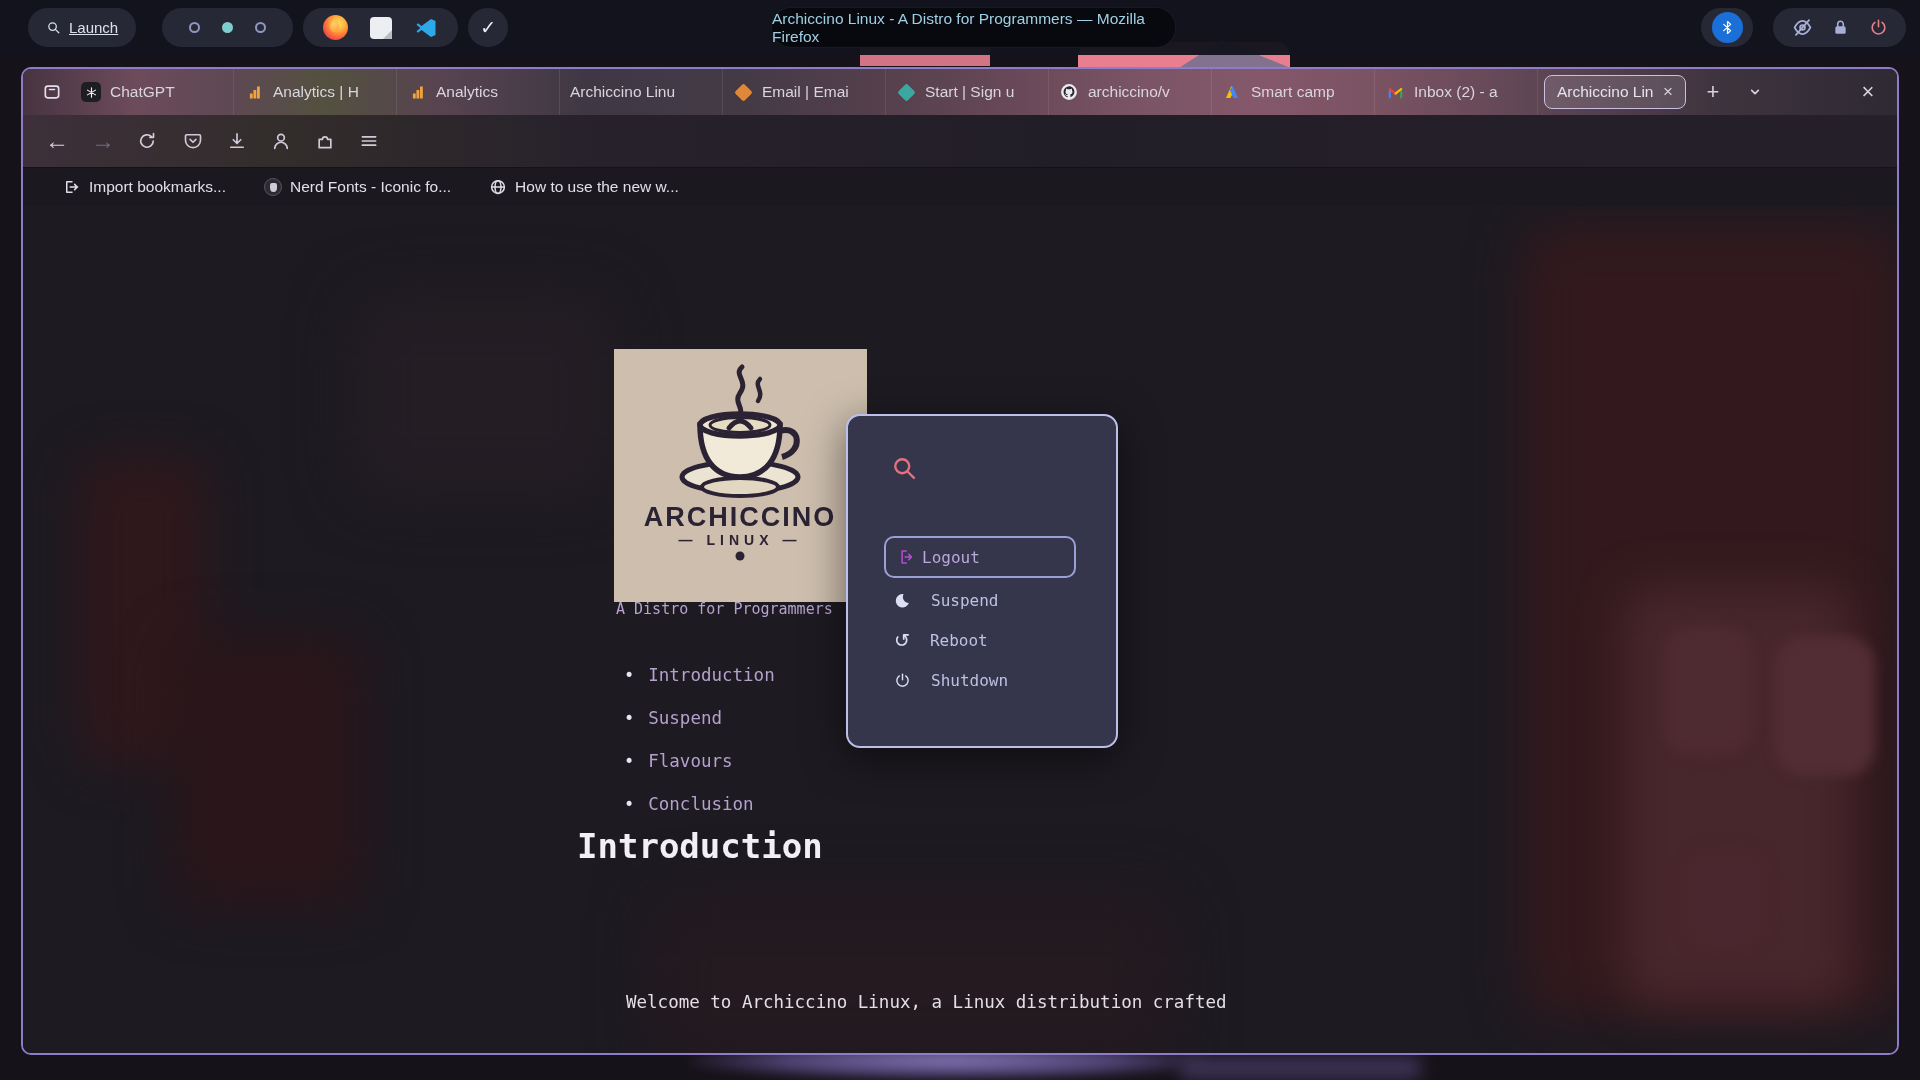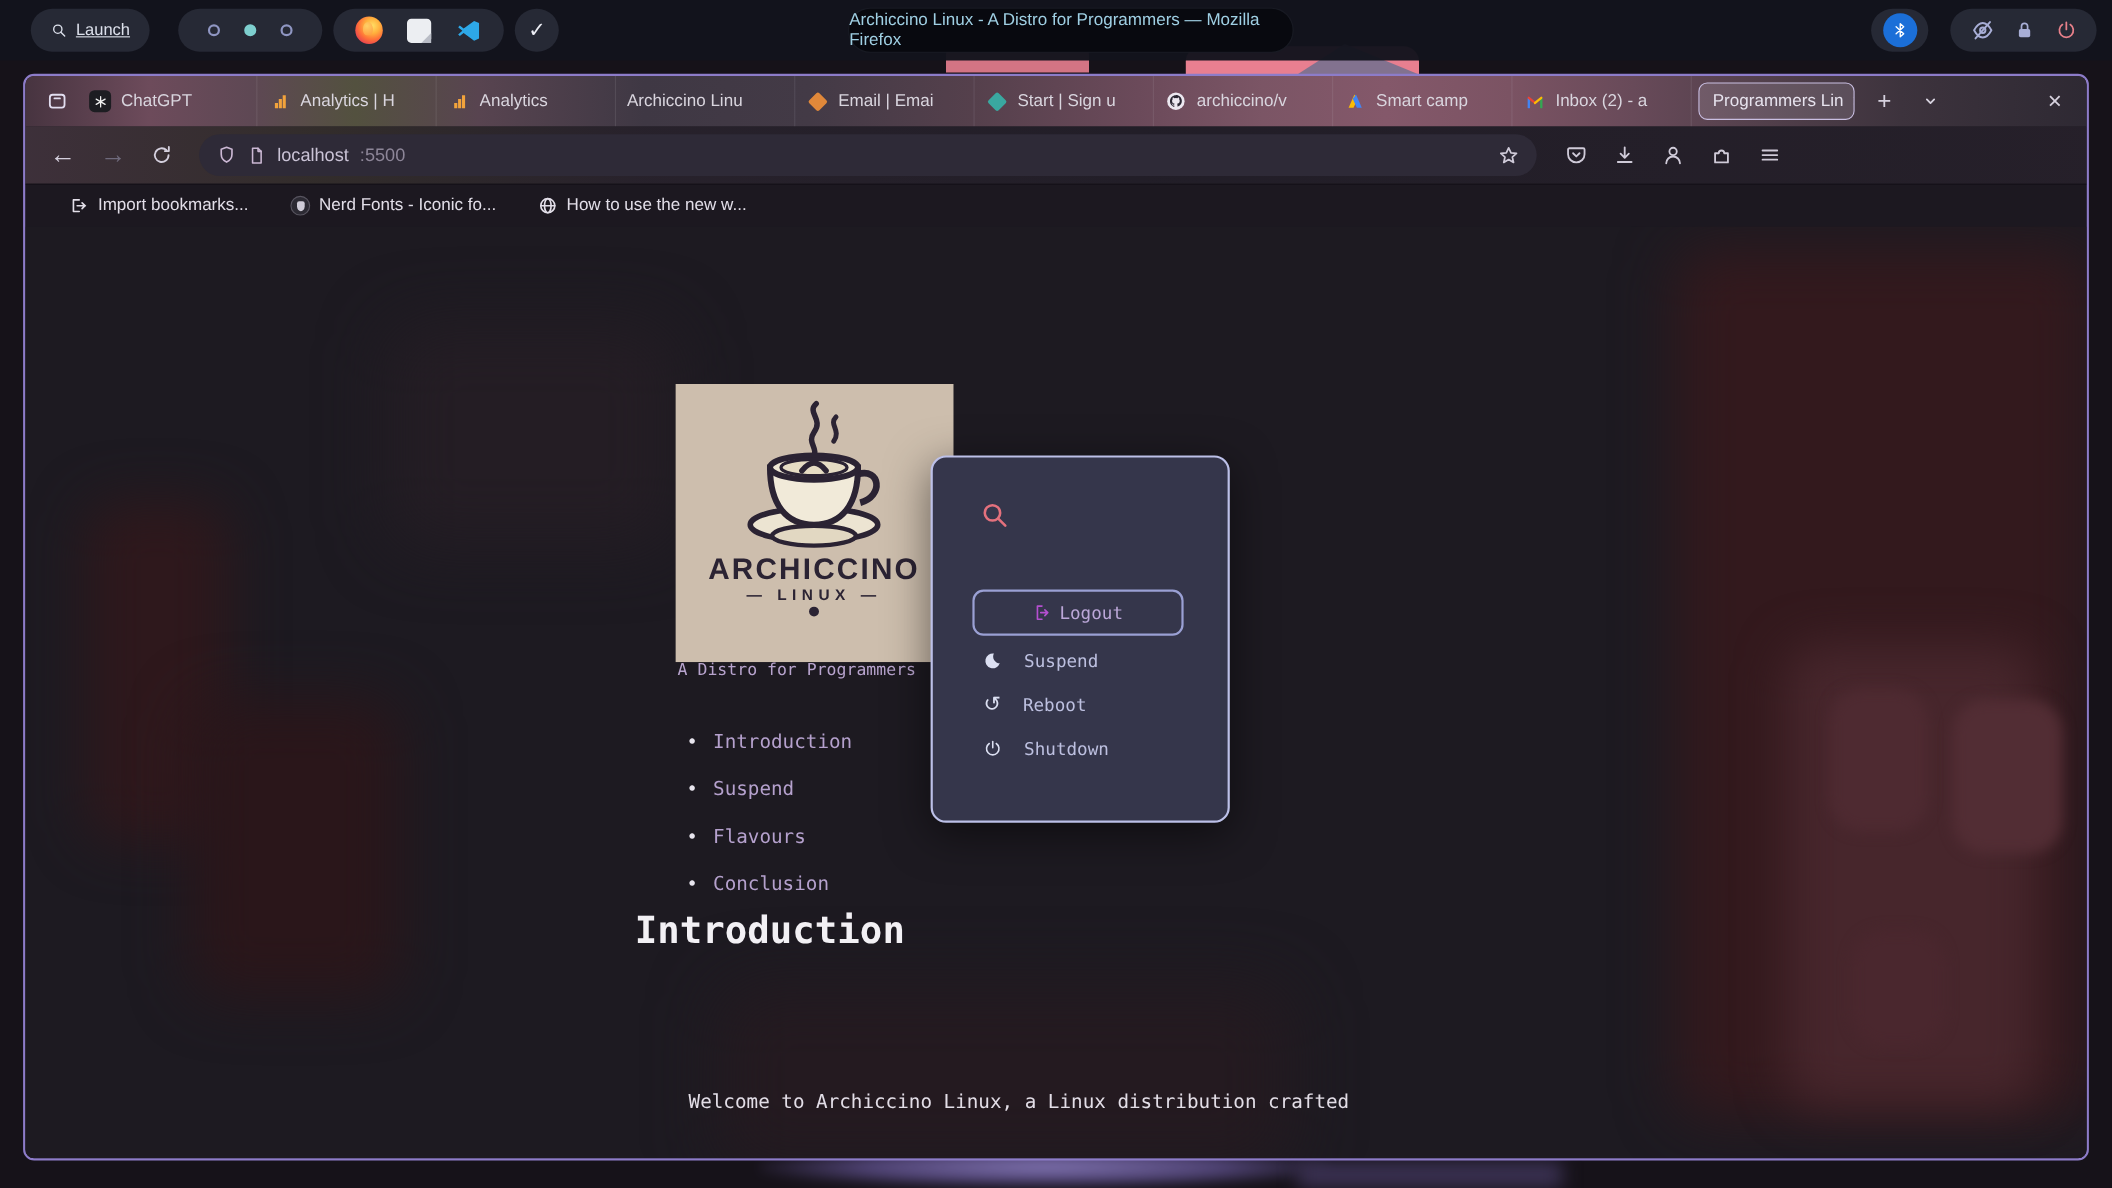--- a/index.html
+++ b/index.html
@@ -87,21 +87,21 @@
   #logo-caption { position:absolute; left:593px; top:394px; font-size:15px; color:#b7a3cd; }
   #toc { position:absolute; left:601px; top:447px; }
   .toc-item { display:flex; align-items:center; gap:14px; height:43px; font-size:17.5px; color:#b5a1cd; }
   .toc-bullet { color:#e8e5ee; font-size:17px; }
   #sec-head { position:absolute; left:554px; top:620px; font-size:34px; font-weight:bold; color:#f2f0f4; }
   #intro-p { position:absolute; left:603px; top:706px; font-size:17.5px; line-height:36px; color:#e3dee7; white-space:pre; }
 
   
   #pmenu { position:absolute; left:846px; top:414px; width:272px; height:334px; background:#35364b; border:2px solid #bcc0e8; border-radius:14px; z-index:9; box-shadow:0 10px 40px rgba(0,0,0,0.5); font-family:"DejaVu Sans Mono", monospace; }
   #pm-search { position:absolute; left:42px; top:38px; color:#e4717d; }
-  #pm-logout { position:absolute; left:36px; top:120px; width:192px; height:42px; border:2px solid #9aa0d4; border-radius:10px; display:flex; align-items:center; padding:0 12px; gap:6px;justify-content:center; }
+  #pm-logout { position:absolute; left:36px; top:120px; width:192px; height:42px; border:2px solid #9aa0d4; border-radius:10px; display:flex; align-items:center; padding:0 12px; gap:6px; }
   #pm-logout .pm-lbl { color:#bba7d8; }
   .pm-lbl { font-size:16px; color:#bdc0e0; }
   .pm-item { position:absolute; left:46px; display:flex; align-items:center; gap:20px; height:26px; }
   .pm-ic { color:#dce0f2; }
   #pm-logout .pm-ic { color:#b44fd0; }
 </style>
 </head>
 <body>
 
 <svg width="0" height="0" style="position:absolute">
@@ -338,51 +338,38 @@
     </div>
     <div class="tab">
       <span class="fav">
           <svg class="ic" width="17" height="17">
             <use href="#i-gmail"></use>
           </svg>
         </span>
       <span class="lbl">Inbox (2) - a</span>
     </div>
     <div id="tab-active">
-      <span class="lbl">Programmers Lin</span>
+      <span class="lbl">Archiccino Lin</span>
       <span class="tab-x">×</span>
     </div>
     <div class="tb-btn">+</div>
     <div class="tb-btn">
       <svg class="ic" width="20" height="20">
           <use href="#i-chev"></use>
         </svg>
     </div>
     <div class="tb-btn" id="win-close">×</div>
   </div>
 
   <div id="navbar">
     <span class="nav-ic" style="font-size:24px">←</span>
     <span class="nav-ic dim" style="font-size:24px">→</span>
     <svg class="ic nav-ic" width="20" height="20">
         <use href="#i-reload"></use>
       </svg>
-    <div id="urlbar">
-      <svg class="ic url-ic" width="18" height="18">
-          <use href="#i-shield"></use>
-        </svg>
-      <svg class="ic url-ic" width="17" height="17">
-          <use href="#i-doc"></use>
-        </svg>
-      <span class="host">localhost</span>
-        <span class="port">:5500</span>
-      <svg class="ic" id="url-star" width="19" height="19">
-          <use href="#i-star"></use>
-        </svg>
-    </div>
     <div class="nb-right">
       <svg class="ic" width="20" height="20">
           <use href="#i-pocket"></use>
         </svg>
       <svg class="ic" width="20" height="20">
           <use href="#i-down"></use>
         </svg>
       <svg class="ic" width="20" height="20">
           <use href="#i-person"></use>
         </svg>

